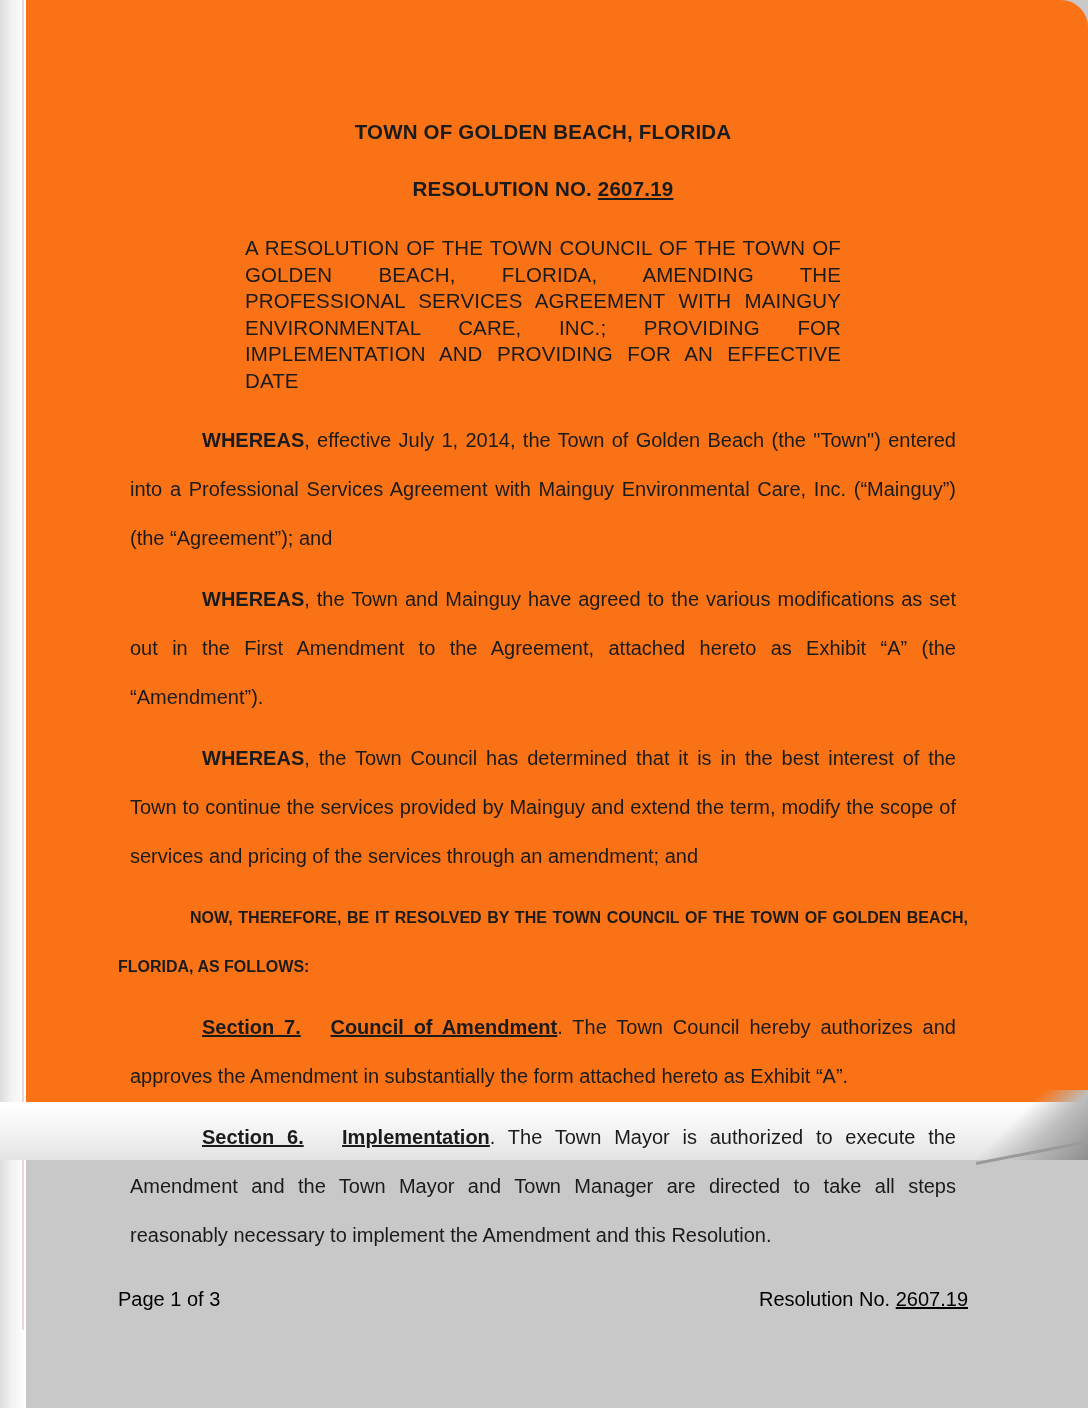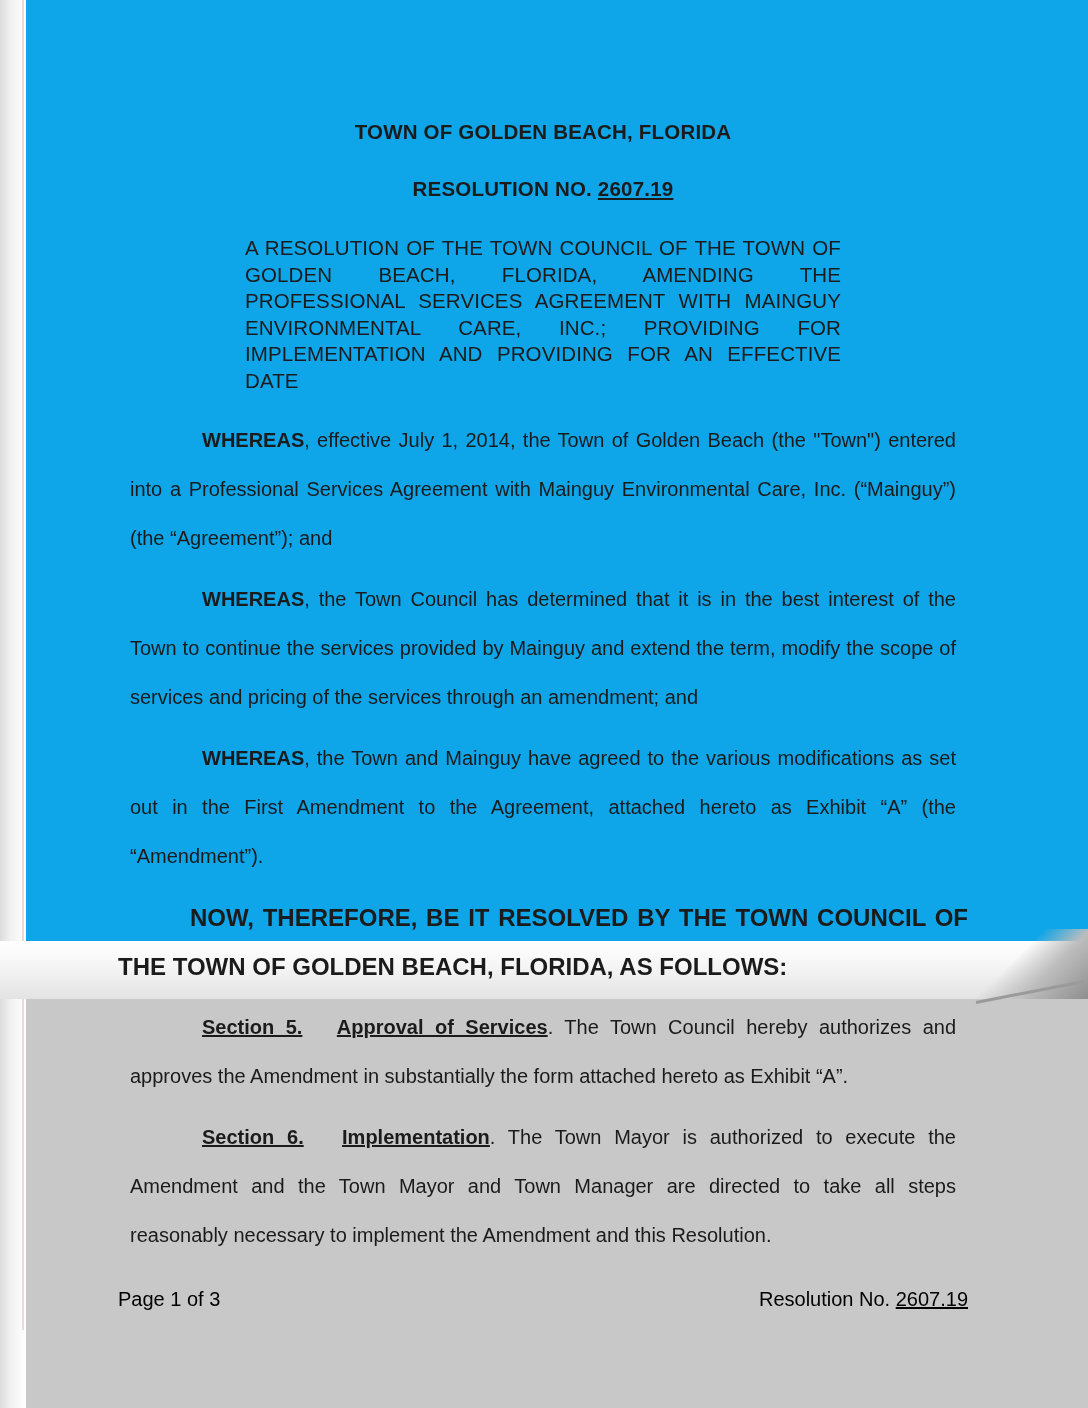--- a/index.html
+++ b/index.html
@@ -9,23 +9,24 @@
   }
   body {
     width: 1088px;
     height: 1408px;
     font-family: "Liberation Sans", sans-serif;
     overflow: hidden;
   }
   .page {
     position: relative;
     width: 1088px;
-    height: 999px;
-    background: #0ea5e9;
+    height: 1160px;
+    background: #f97316;
     box-sizing: border-box;
+    border-radius: 27px;
   }
   
   .scan-left-edge {
     position: absolute;
     left: 0; top: 0;
     width: 26px; height: 1408px;
     background: linear-gradient(to right, #dcdcdc 0%, #f1f1f1 40%, #ffffff 100%);
   }
   .scan-left-line {
     position: absolute;
@@ -92,21 +93,21 @@
     margin: 12px;
     padding: 0;
     text-indent: 72px;
   }
   .body-p.first { margin-top: 22px; }
   .b { font-weight: bold; }
   .u { text-decoration: underline; }
 
   .resolved {
     font-weight: bold;
-    font-size: 24px;
+    font-size: 16px;
     line-height: 49px;
     text-align: justify;
     text-align-last: left;
     text-indent: 72px;
     margin: 0;
   }
 
   .footer {
     position: absolute;
     left: 118px;
@@ -141,32 +142,32 @@
       </div>
     </div>
 
     <div class="caption">A RESOLUTION OF THE TOWN COUNCIL OF THE TOWN OF GOLDEN BEACH, FLORIDA, AMENDING THE PROFESSIONAL SERVICES AGREEMENT WITH MAINGUY ENVIRONMENTAL CARE, INC.; PROVIDING FOR IMPLEMENTATION AND PROVIDING FOR AN EFFECTIVE DATE</div>
 
     <p class="body-p first">
       <span class="b">WHEREAS</span><span>, effective July 1, 2014, the Town of Golden Beach (the "Town") entered into a Professional Services Agreement with Mainguy Environmental Care, Inc. (“Mainguy”) (the “Agreement”); and</span>
     </p>
 
     <p class="body-p">
-      <span class="b">WHEREAS</span><span>, the Town Council has determined that it is in the best interest of the Town to continue the services provided by Mainguy and extend the term, modify the scope of services and pricing of the services through an amendment; and</span>
+      <span class="b">WHEREAS</span><span>, the Town and Mainguy have agreed to the various modifications as set out in the First Amendment to the Agreement, attached hereto as Exhibit “A” (the “Amendment”).</span>
     </p>
 
     <p class="body-p">
-      <span class="b">WHEREAS</span><span>, the Town and Mainguy have agreed to the various modifications as set out in the First Amendment to the Agreement, attached hereto as Exhibit “A” (the “Amendment”).</span>
+      <span class="b">WHEREAS</span><span>, the Town Council has determined that it is in the best interest of the Town to continue the services provided by Mainguy and extend the term, modify the scope of services and pricing of the services through an amendment; and</span>
     </p>
 
     <p class="resolved">NOW, THEREFORE, BE IT RESOLVED BY THE TOWN COUNCIL OF THE TOWN OF GOLDEN BEACH, FLORIDA, AS FOLLOWS:</p>
 
 
     <p class="body-p">
-      <span class="b u">Section 5.</span>&nbsp; &nbsp;<span class="b u">Approval of Services</span><span>.  The Town Council hereby authorizes and approves the Amendment in substantially the form attached hereto as Exhibit “A”.</span>
+      <span class="b u">Section 7.</span>&nbsp; &nbsp;<span class="b u">Council of Amendment</span><span>.  The Town Council hereby authorizes and approves the Amendment in substantially the form attached hereto as Exhibit “A”.</span>
     </p>
 
     <p class="body-p">
       <span class="b u">Section 6.</span>&nbsp; &nbsp;<span class="b u">Implementation</span><span>.  The Town Mayor is authorized to execute the Amendment and the Town Mayor and Town Manager are directed to take all steps reasonably necessary to implement the Amendment and this Resolution.</span>
     </p>
 
   </div>
 
   <div class="footer">
     <div>Page 1 of 3</div>

